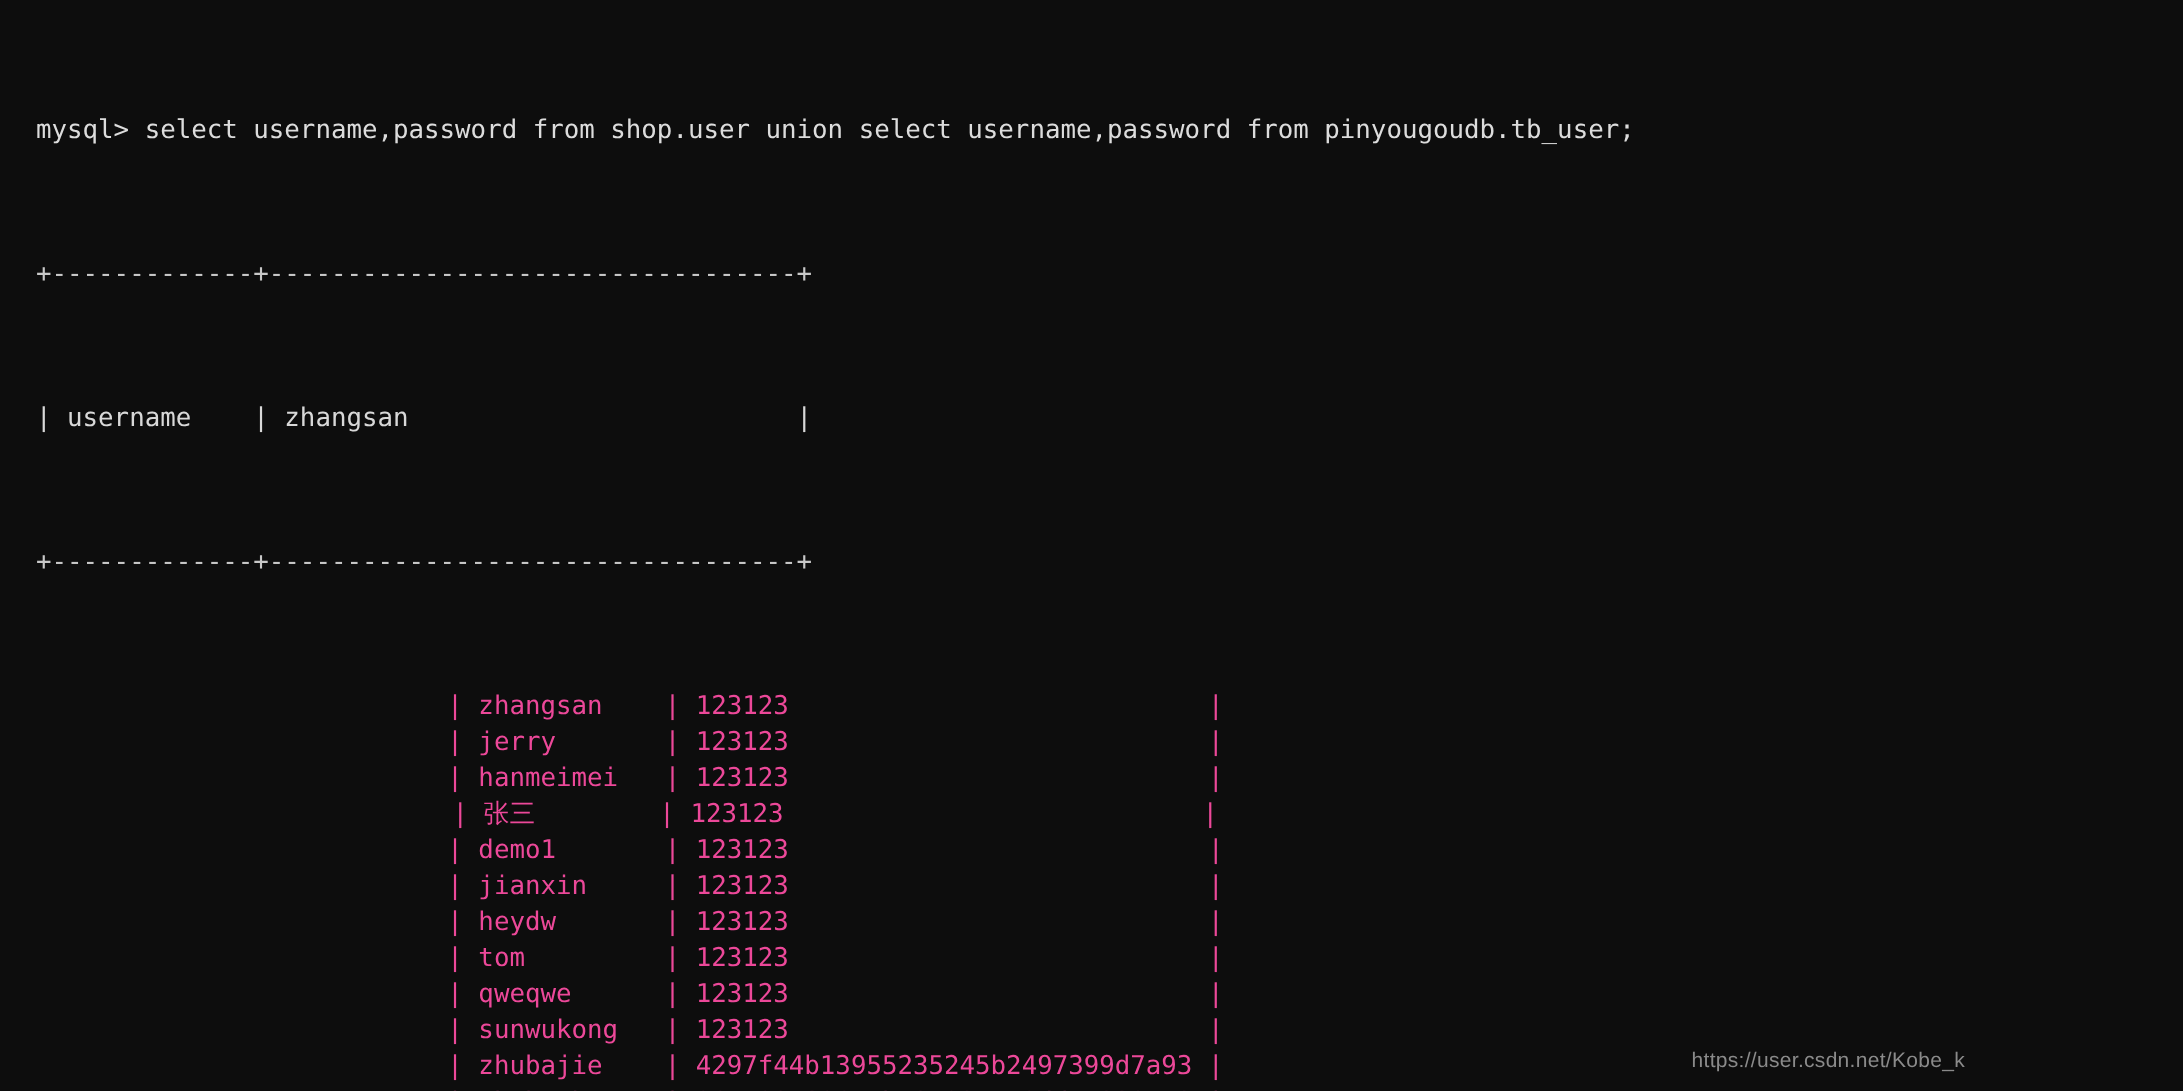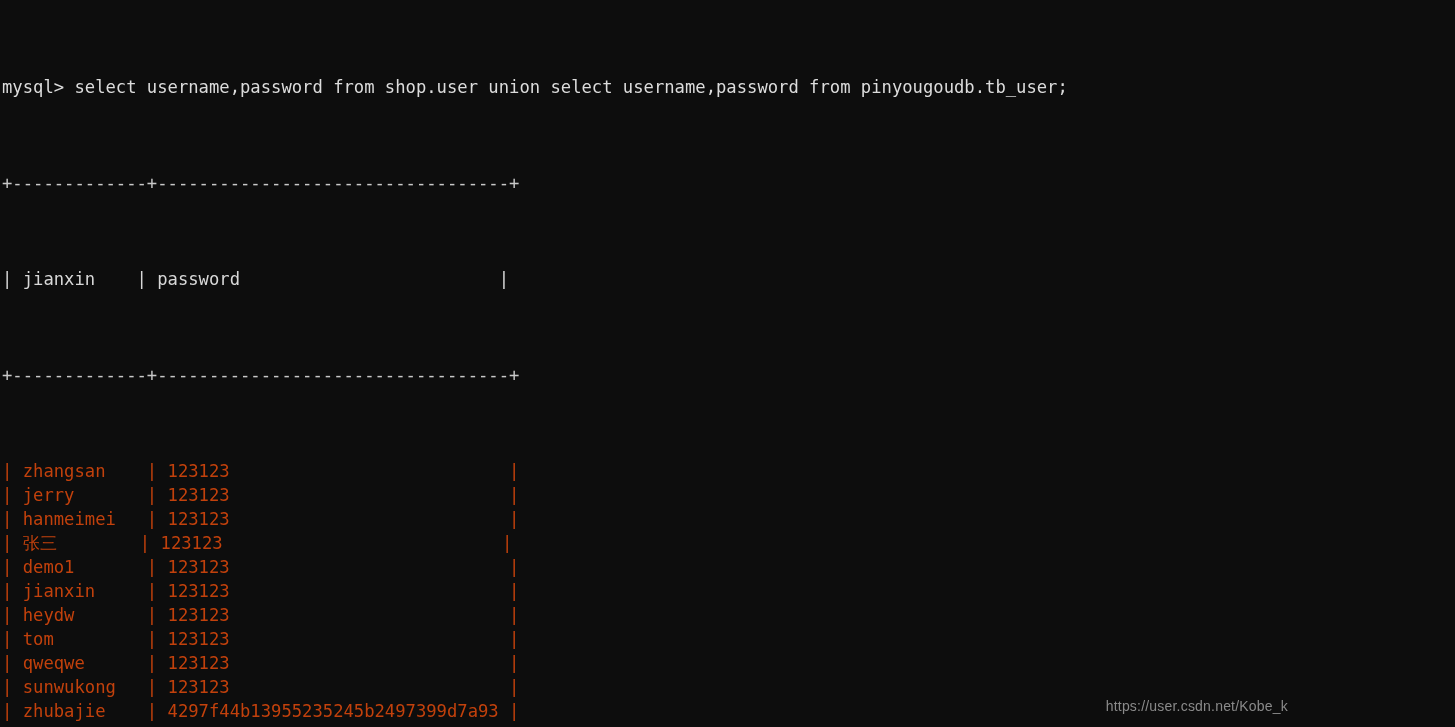--- a/index.html
+++ b/index.html
@@ -11,37 +11,38 @@
     position: relative;
     width: 1298px;
     height: 727px;
     background: #0d0d0d;
     overflow: hidden;
     font-family: "DejaVu Sans Mono", "Liberation Mono", monospace;
     font-size: 17.2px;
     line-height: 24px;
     color: #d2d2d2;
     letter-spacing: 0px;
+    margin-left: 22px;
     -webkit-font-smoothing: antialiased;
   }
   #screen {
     position: absolute;
     left: 2px;
     top: 3px;
     white-space: pre;
   }
   .line {
     height: 24px;
     white-space: pre;
     display: block;
   }
   .prompt-line { color: #dcdcdc; }
   .rule-line { color: #c8c8c8; }
   .header-line { color: #d8d8d8; }
-  .data-line { color: #c2410c; }
+  .data-line { color: #ec4899; text-align: center; }
   .watermark {
     position: absolute;
     right: 10px;
     bottom: 9px;
     font-family: "Liberation Sans", sans-serif;
     font-size: 14px;
     color: #8a8a8a;
     letter-spacing: 0.2px;
     white-space: pre;
   }
@@ -49,21 +50,21 @@
 </head>
 <body>
 
 <div id="terminal">
   <div id="screen">
 
     <span class="line prompt-line">mysql&gt; select username,password from shop.user union select username,password from pinyougoudb.tb_user;</span>
 
     <span class="line rule-line">+-------------+----------------------------------+</span>
 
-    <span class="line header-line">| jianxin    | password                         |</span>
+    <span class="line header-line">| username    | zhangsan                         |</span>
 
     <span class="line rule-line">+-------------+----------------------------------+</span>
 
     <div id="rows"><span class="line data-line">| zhangsan    | 123123                           |</span><span class="line data-line">| jerry       | 123123                           |</span><span class="line data-line">| hanmeimei   | 123123                           |</span><span class="line data-line">| 张三        | 123123                           |</span><span class="line data-line">| demo1       | 123123                           |</span><span class="line data-line">| jianxin     | 123123                           |</span><span class="line data-line">| heydw       | 123123                           |</span><span class="line data-line">| tom         | 123123                           |</span><span class="line data-line">| qweqwe      | 123123                           |</span><span class="line data-line">| sunwukong   | 123123                           |</span><span class="line data-line">| zhubajie    | 4297f44b13955235245b2497399d7a93 |</span><span class="line data-line">| shaheshang  | 96e79218965eb72c92a549dd5a330112 |</span></div>
 
     
 
     
   </div>
 

